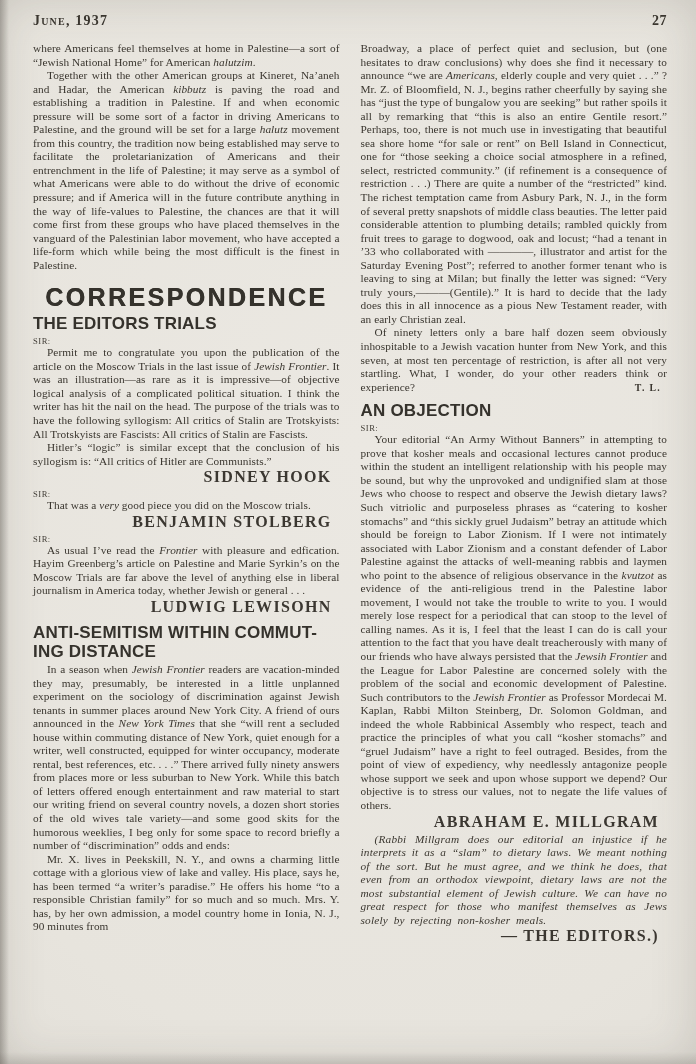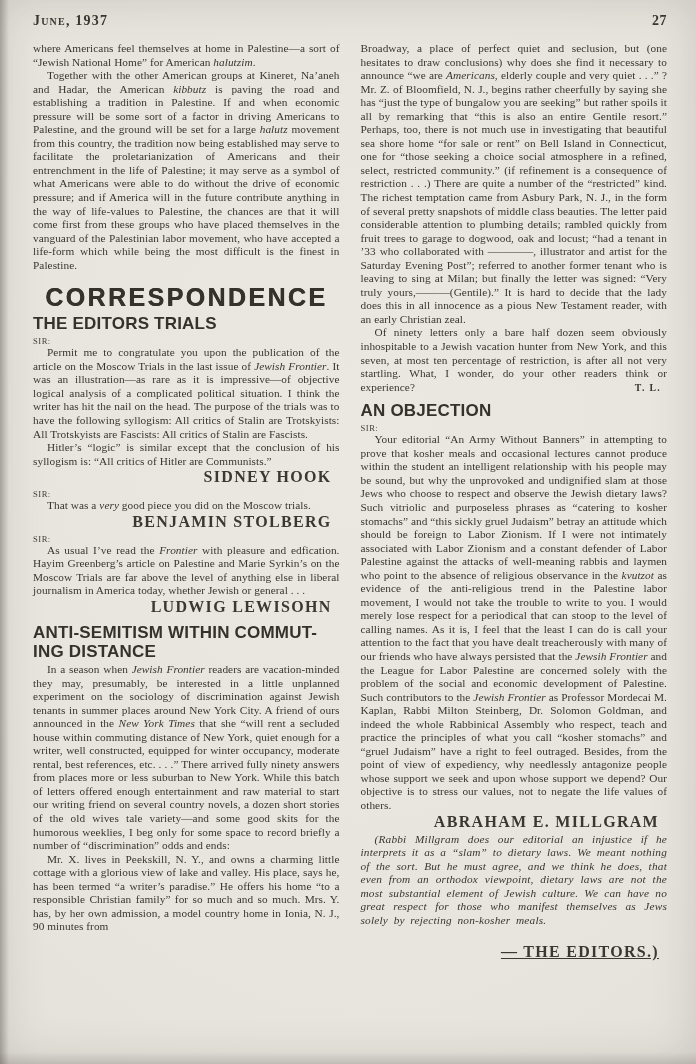--- a/index.html
+++ b/index.html
@@ -52,21 +52,21 @@
   .sal{font-size:8.6px;letter-spacing:.5px;margin:3px 0 0;color:#433f38;}
   .sig{
     text-align:right;font-size:16px;font-weight:bold;letter-spacing:1.3px;
     padding-right:8px;margin:0 0 1px;color:#3b3731;
   }
   .inline-sig{
     float:right;font-size:9.8px;font-weight:bold;letter-spacing:1.3px;
     padding-right:6px;line-height:13.55px;
   }
   .note{font-style:italic;word-spacing:2.6px;letter-spacing:.2px;margin-top:2px;}
-  .editors-sig{margin-top:16px;text-decoration:underline;}
+  .editors-sig{margin-top:0;}
   i{font-style:italic;}
 </style>
 </head>
 <body>
 
 <div class="page">
 
   <div class="running-head">
     <span class="issue-date">June, 1937</span>
     <span class="page-number">27</span>

